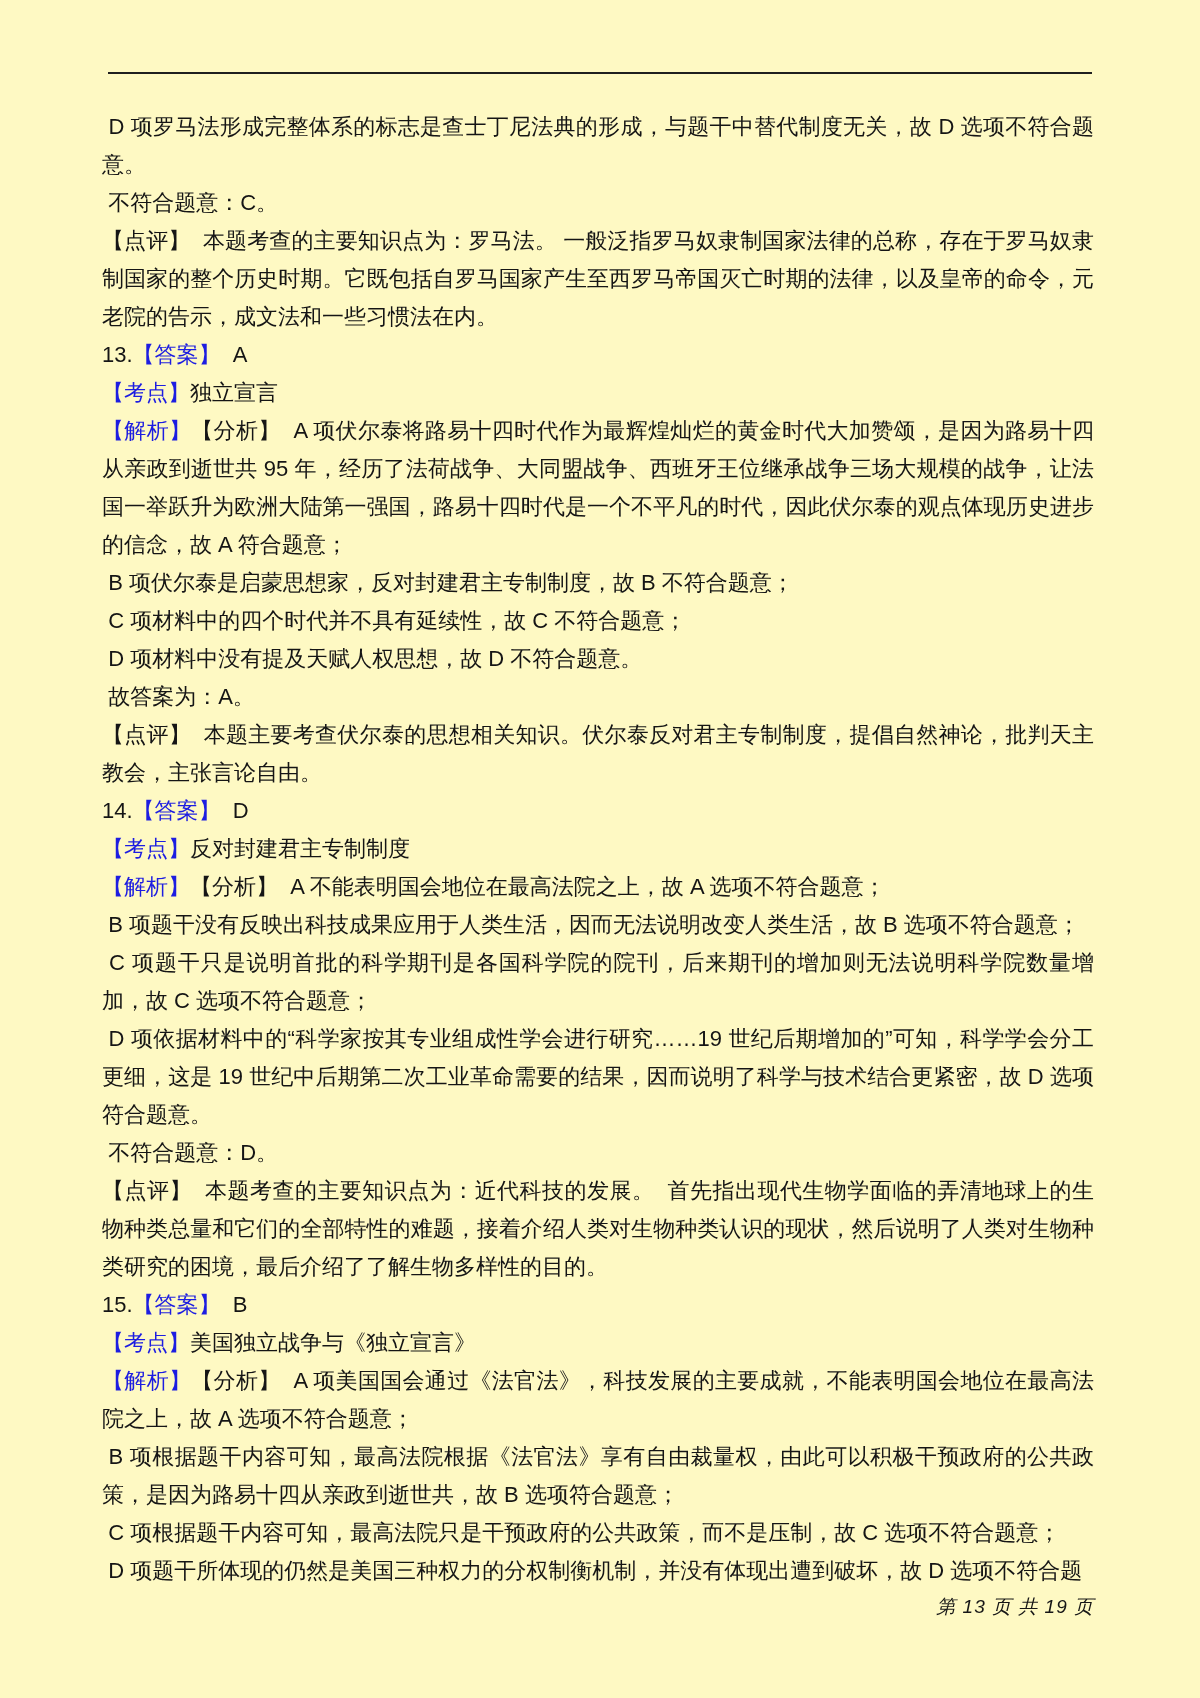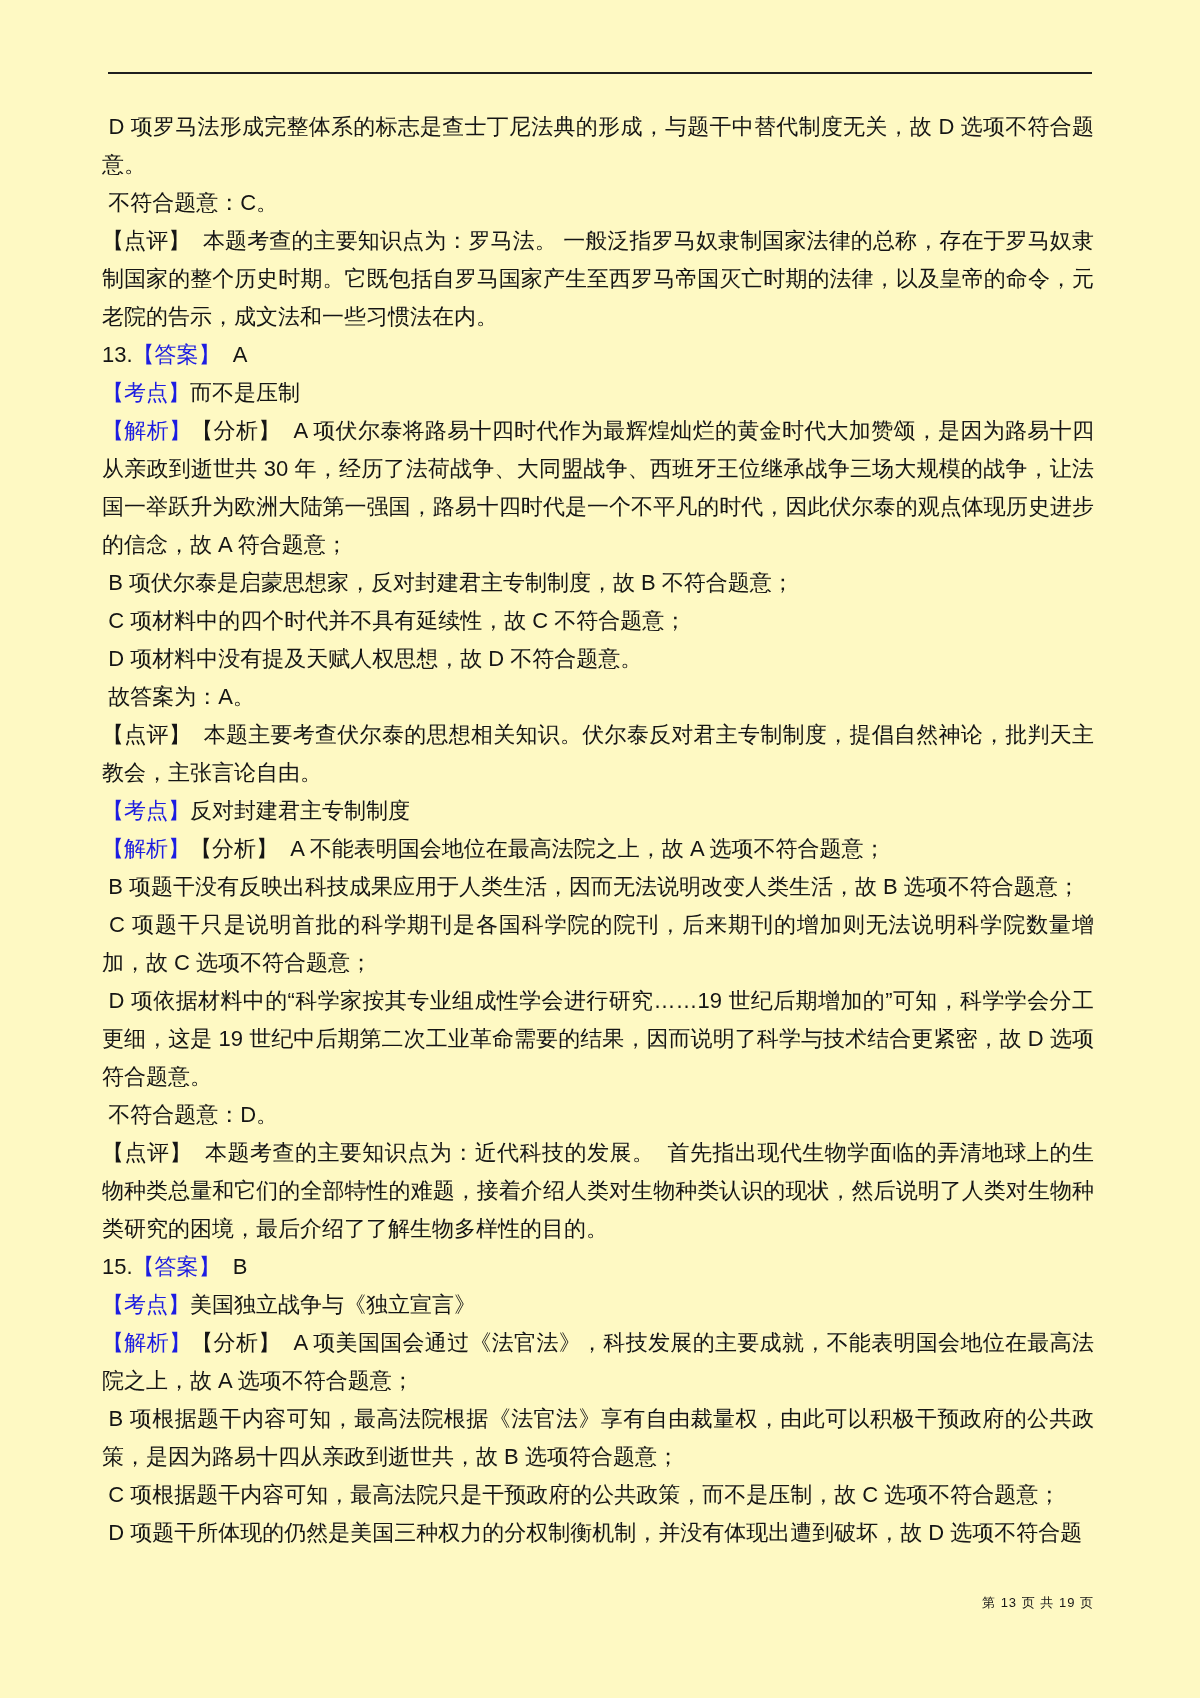--- a/index.html
+++ b/index.html
@@ -32,42 +32,44 @@
   }
   .para {
     margin: 0;
     white-space: pre-wrap;
   }
   .blue { color: var(--label-blue, #1d1de1); }
   .footer {
     position: absolute;
     top: 1594px;
     right: 106px;
-    font-size: 13px;
+    font-size: 19px;
     letter-spacing: 1px;
     color: #161616;
+    font-style: italic;
   }
 </style>
 </head>
 <body>
 
 <div class="page">
   <div class="header-rule"></div>
   <main class="content" id="content">
       <p class="para"><span> D 项罗马法形成完整体系的标志是查士丁尼法典的形成，与题干中替代制度无关，故 D 选项不符合题意。</span></p>
       <p class="para"><span> 不符合题意：C。</span></p>
       <p class="para"><span>【点评】  本题考查的主要知识点为：罗马法。 一般泛指罗马奴隶制国家法律的总称，存在于罗马奴隶制国家的整个历史时期。它既包括自罗马国家产生至西罗马帝国灭亡时期的法律，以及皇帝的命令，元老院的告示，成文法和一些习惯法在内。</span></p>
       <p class="para"><span>13.</span><span class="blue">【答案】</span><span>  A</span></p>
-      <p class="para"><span class="blue">【考点】</span><span>而不是压制</span></p>
-      <p class="para"><span class="blue">【解析】</span><span>【分析】  A 项伏尔泰将路易十四时代作为最辉煌灿烂的黄金时代大加赞颂，是因为路易十四从亲政到逝世共 30 年，经历了法荷战争、大同盟战争、西班牙王位继承战争三场大规模的战争，让法国一举跃升为欧洲大陆第一强国，路易十四时代是一个不平凡的时代，因此伏尔泰的观点体现历史进步的信念，故 A 符合题意；</span></p>
+      <p class="para"><span class="blue">【考点】</span><span>独立宣言</span></p>
+      <p class="para"><span class="blue">【解析】</span><span>【分析】  A 项伏尔泰将路易十四时代作为最辉煌灿烂的黄金时代大加赞颂，是因为路易十四从亲政到逝世共 95 年，经历了法荷战争、大同盟战争、西班牙王位继承战争三场大规模的战争，让法国一举跃升为欧洲大陆第一强国，路易十四时代是一个不平凡的时代，因此伏尔泰的观点体现历史进步的信念，故 A 符合题意；</span></p>
       <p class="para"><span> B 项伏尔泰是启蒙思想家，反对封建君主专制制度，故 B 不符合题意；</span></p>
       <p class="para"><span> C 项材料中的四个时代并不具有延续性，故 C 不符合题意；</span></p>
       <p class="para"><span> D 项材料中没有提及天赋人权思想，故 D 不符合题意。</span></p>
       <p class="para"><span> 故答案为：A。</span></p>
       <p class="para"><span>【点评】  本题主要考查伏尔泰的思想相关知识。伏尔泰反对君主专制制度，提倡自然神论，批判天主教会，主张言论自由。</span></p>
+      <p class="para"><span>14.</span><span class="blue">【答案】</span><span>  D</span></p>
       <p class="para"><span class="blue">【考点】</span><span>反对封建君主专制制度</span></p>
       <p class="para"><span class="blue">【解析】</span><span>【分析】  A 不能表明国会地位在最高法院之上，故 A 选项不符合题意；</span></p>
       <p class="para"><span> B 项题干没有反映出科技成果应用于人类生活，因而无法说明改变人类生活，故 B 选项不符合题意；</span></p>
       <p class="para"><span> C 项题干只是说明首批的科学期刊是各国科学院的院刊，后来期刊的增加则无法说明科学院数量增加，故 C 选项不符合题意；</span></p>
       <p class="para"><span> D 项依据材料中的“科学家按其专业组成性学会进行研究……19 世纪后期增加的”可知，科学学会分工更细，这是 19 世纪中后期第二次工业革命需要的结果，因而说明了科学与技术结合更紧密，故 D 选项符合题意。</span></p>
       <p class="para"><span> 不符合题意：D。</span></p>
       <p class="para"><span>【点评】  本题考查的主要知识点为：近代科技的发展。  首先指出现代生物学面临的弄清地球上的生物种类总量和它们的全部特性的难题，接着介绍人类对生物种类认识的现状，然后说明了人类对生物种类研究的困境，最后介绍了了解生物多样性的目的。</span></p>
       <p class="para"><span>15.</span><span class="blue">【答案】</span><span>  B</span></p>
       <p class="para"><span class="blue">【考点】</span><span>美国独立战争与《独立宣言》</span></p>
       <p class="para"><span class="blue">【解析】</span><span>【分析】  A 项美国国会通过《法官法》，科技发展的主要成就，不能表明国会地位在最高法院之上，故 A 选项不符合题意；</span></p>

